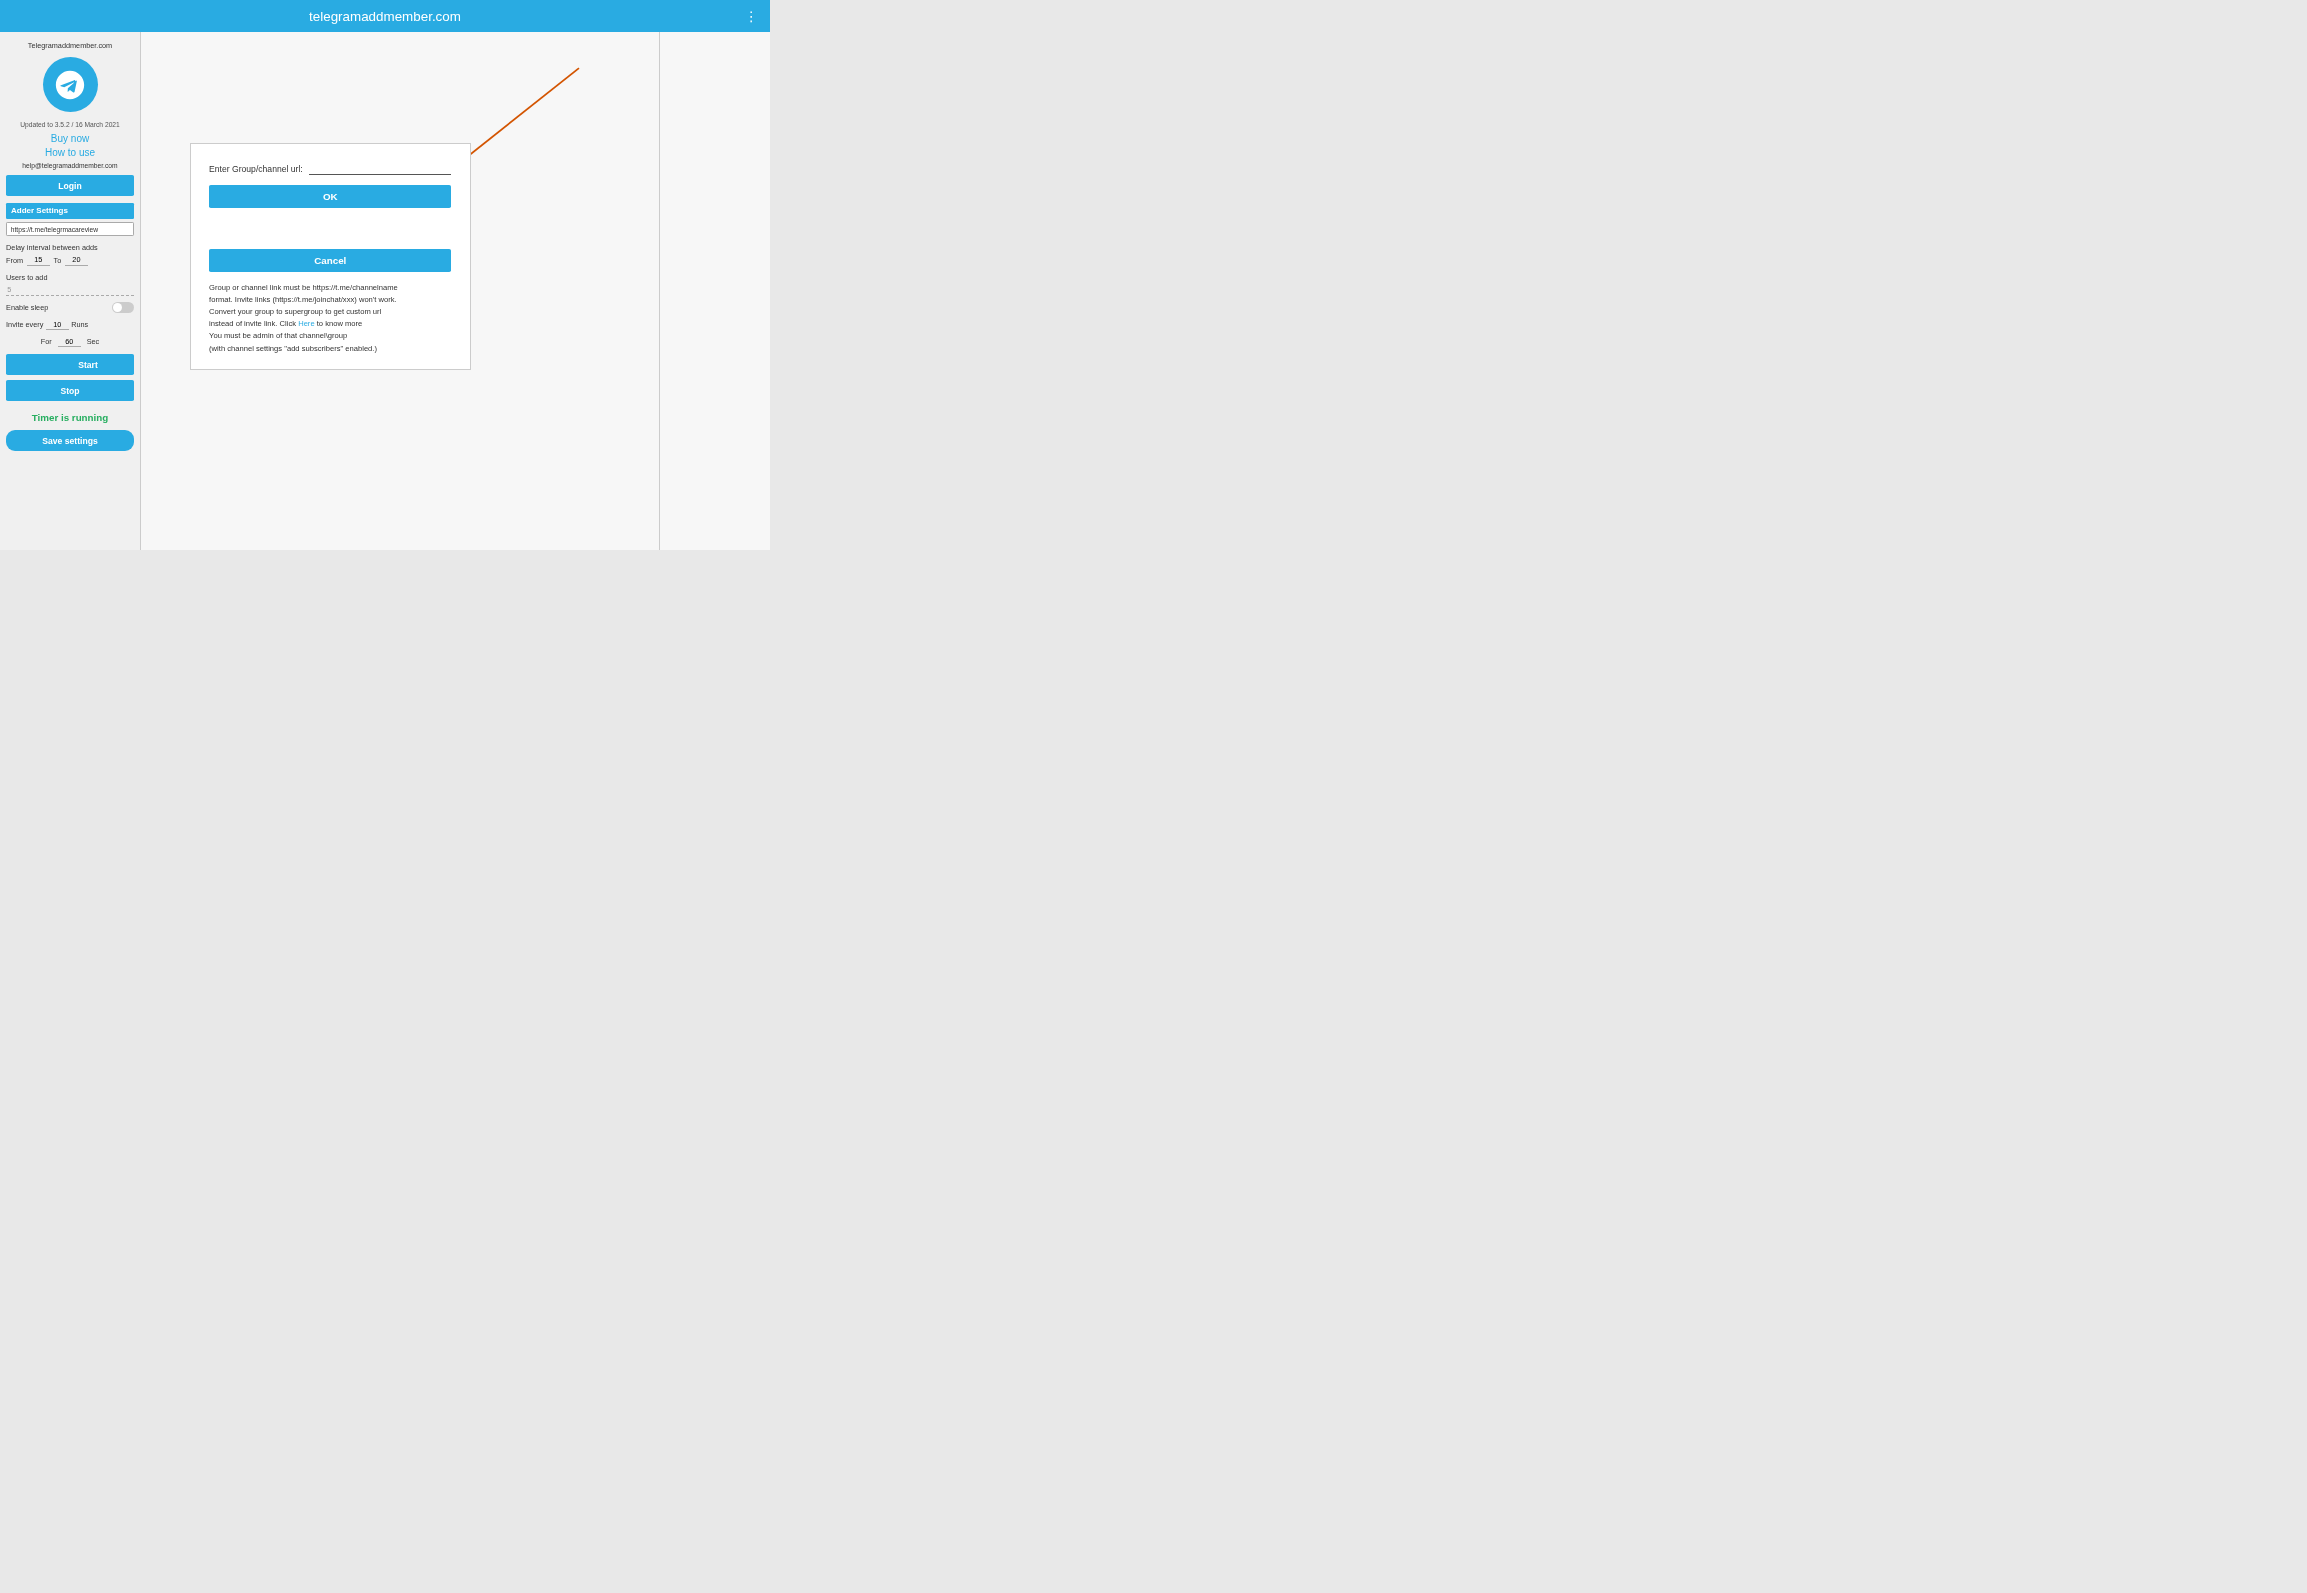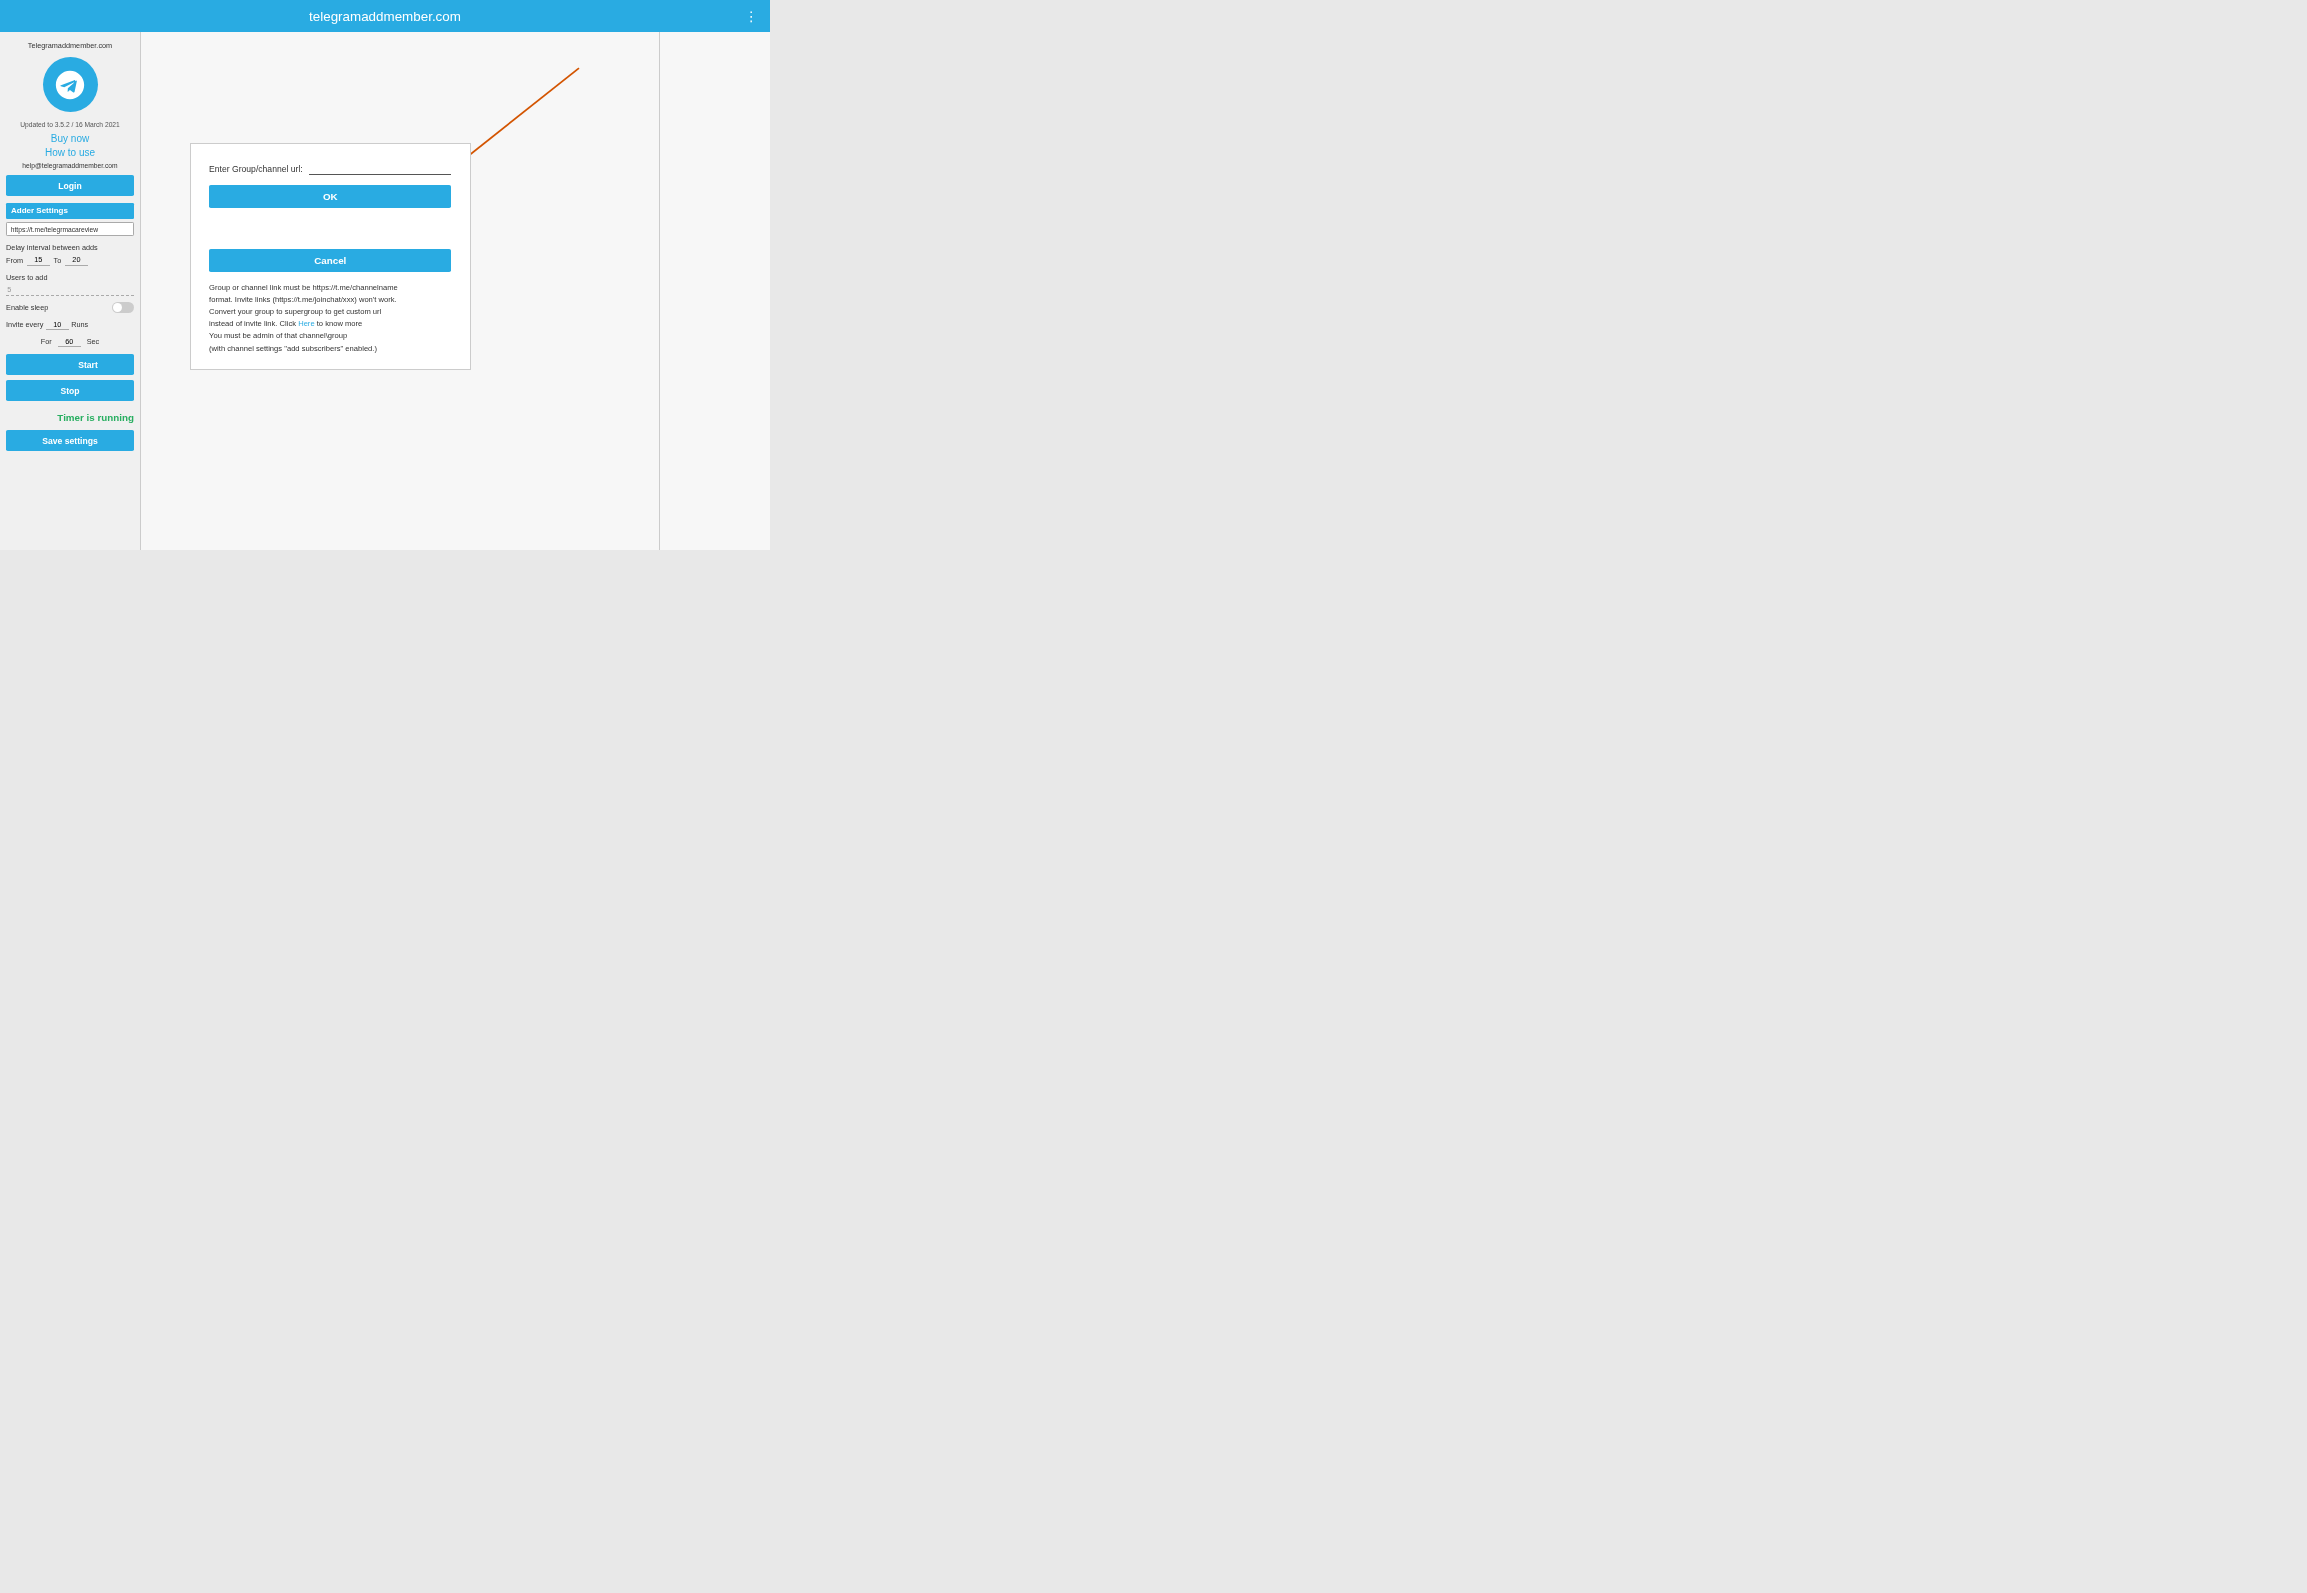--- a/index.html
+++ b/index.html
@@ -204,21 +204,21 @@
       width: 100%;
       justify-content: center;
     }
 
     .timer-text {
       color: #27ae60;
       font-size: 9.8px;
       font-weight: bold;
       margin-top: 6.1px;
       width: 100%;
-      text-align: right;
+      text-align: center;
     }
 
     
     .content-area {
       flex: 1;
       background: #f7f7f7;
       padding: 24.4px 24.4px;
       position: relative;
     }
 
@@ -372,21 +372,21 @@
     <div class="for-row">
       <span>For</span>
       <input class="small-input" type="text" value="60" style="">
       <span>Sec</span>
     </div>
 
     <button class="btn-blue" style="margin-top:3px;padding-left:36px;">Start</button>
     <button class="btn-blue">Stop</button>
 
     <div class="timer-text">Timer is running</div>
-    <button class="btn-blue" style="margin-top:3.7px;">Save settings</button>
+    <button class="btn-blue" style="margin-top:3.7px;border-radius:9px;">Save settings</button>
   </div>
 
   <div class="content-area">
 
     <svg class="arrow-annotation" viewBox="0 0 1030 860" xmlns="http://www.w3.org/2000/svg" style="position:absolute;top:0;left:0;width:100%;height:100%;pointer-events:none;">
       <defs>
         <marker id="arrowhead" markerWidth="10" markerHeight="7" refX="0" refY="3.5" orient="auto">
           <polygon points="0 0, 10 3.5, 0 7" fill="#d35400"></polygon>
         </marker>
       </defs>

